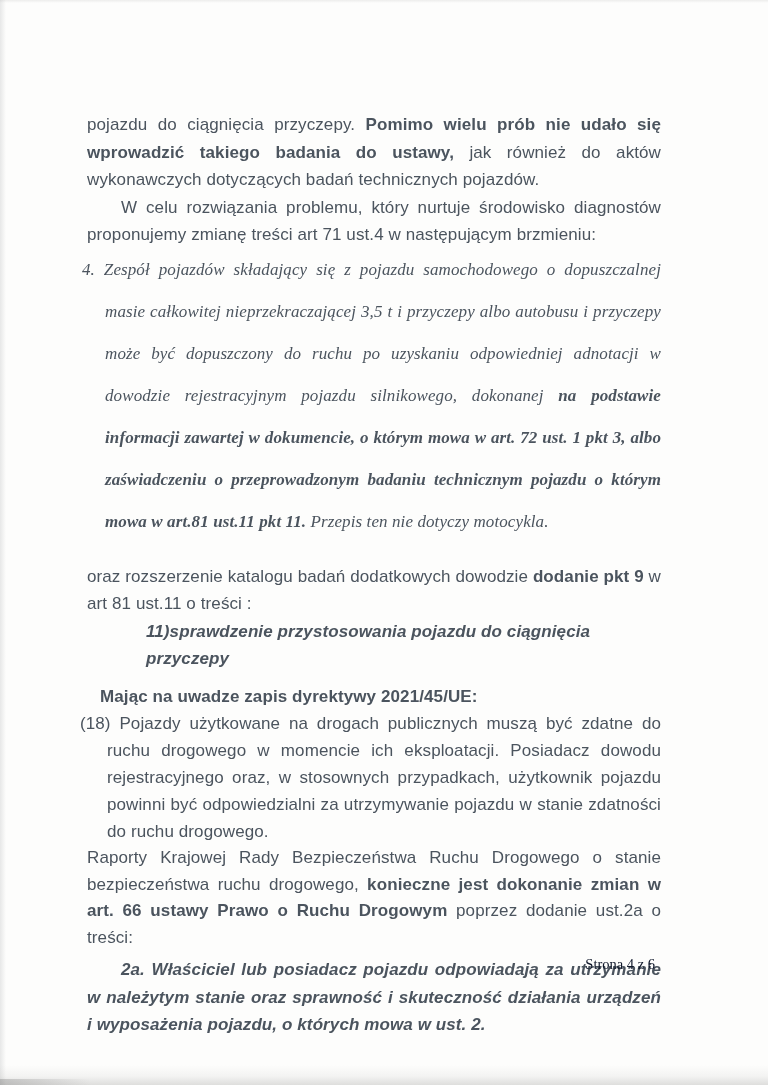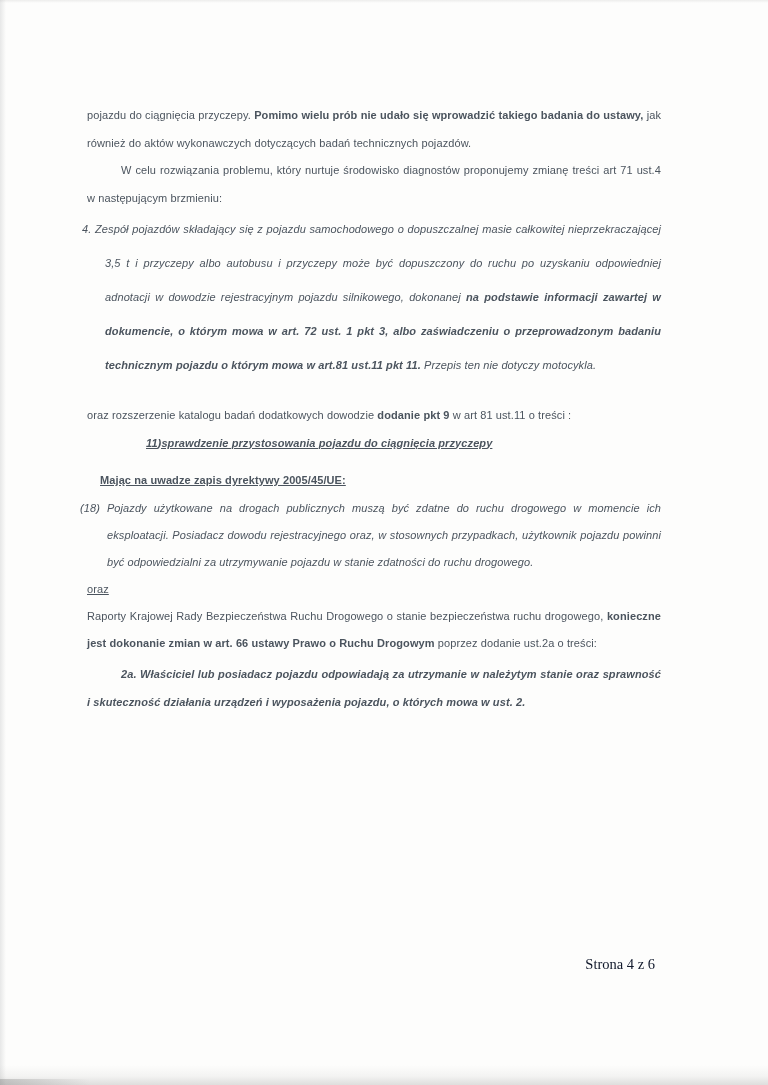--- a/index.html
+++ b/index.html
@@ -28,50 +28,50 @@
     position: absolute; left: 0; right: 0; bottom: 0; height: 20px;
     background: linear-gradient(to bottom, rgba(175,175,173,0) 0%, rgba(175,175,173,0.12) 55%, rgba(150,150,148,0.30) 100%);
   }
   .edge-corner {
     position: absolute; left: 0; bottom: 0; width: 90px; height: 6px;
     background: linear-gradient(to right, rgba(120,120,120,0.35), rgba(120,120,120,0));
   }
 
   .content {
     position: absolute;
-    left: 87px; top: 102px; width: 574px;
-    font-size: 11px;
+    left: 87px; top: 111px; width: 574px;
+    font-size: 17px;
     line-height: 27.5px;
     letter-spacing: 0.1px;
   }
   .para { margin: 0; }
   .just { text-align: justify; }
-  .left { text-align: left; text-decoration: underline; }
+  .left { text-align: left; }
   .b { font-weight: bold; }
   .i { font-style: italic; }
 
   .ind-first { text-indent: 34px; }
   .ind12 { text-indent: 13px; }
   .pad58 { padding-left: 59px; }
   .mt8  { margin-top: 5px; }
   .mt10 { margin-top: 10px; }
   .mt16 { margin-top: 0; }
   .mt20 { margin-top: 20px; }
 
   
   .item4 {
     font-style: italic;
-    line-height: 34px;
+    line-height: 42px;
     margin-left: -5px;
     padding-left: 23px;
     text-indent: -23px;
+    font-family: Liberation Serif, serif;
   }
   
   .hang18 {
-    font-style: italic;
     line-height: 27px;
     margin-left: -7px;
     padding-left: 27px;
     text-indent: -27px;
   }
   .lh-tight { line-height: 26.5px; }
 
   .footer {
     position: absolute;
     top: 956px; right: 113px;
@@ -86,23 +86,22 @@
 <div class="page">
   <div class="edge-top"></div>
   <div class="edge-left"></div>
 
   <div class="content" id="doc-body">
       <p class="para just"><span class="">pojazdu do ciągnięcia przyczepy. </span><span class="b ">Pomimo wielu prób nie udało się wprowadzić takiego badania do ustawy,</span><span class=""> jak również do aktów wykonawczych dotyczących badań technicznych pojazdów.</span></p>
       <p class="para just ind-first mt16"><span class="">W celu rozwiązania problemu, który nurtuje środowisko diagnostów proponujemy zmianę treści art 71 ust.4 w następującym brzmieniu:</span></p>
       <p class="para just item4"><span class="">4. Zespół pojazdów składający się z pojazdu samochodowego o dopuszczalnej masie całkowitej nieprzekraczającej 3,5 t i przyczepy albo autobusu i przyczepy może być dopuszczony do ruchu po uzyskaniu odpowiedniej adnotacji w dowodzie rejestracyjnym pojazdu silnikowego, dokonanej </span><span class="b ">na podstawie informacji zawartej w dokumencie, o którym mowa w art. 72 ust. 1 pkt 3, albo zaświadczeniu o przeprowadzonym badaniu technicznym pojazdu o którym mowa w art.81 ust.11 pkt 11.</span><span class=""> Przepis ten nie dotyczy motocykla.</span></p>
       <p class="para just mt20"><span class="">oraz rozszerzenie katalogu badań dodatkowych dowodzie </span><span class="b ">dodanie pkt 9</span><span class=""> w art 81 ust.11 o treści :</span></p>
       <p class="para left pad58"><span class="b i">11)sprawdzenie przystosowania pojazdu do ciągnięcia przyczepy</span></p>
-      <p class="para left ind12 mt10"><span class="b ">Mając na uwadze zapis dyrektywy 2005/45/UE:</span></p>
+      <p class="para left ind12 mt10"><span class="b ">Mając na uwadze zapis dyrektywy 2021/45/UE:</span></p>
       <p class="para just hang18"><span class="">(18) Pojazdy użytkowane na drogach publicznych muszą być zdatne do ruchu drogowego w momencie ich eksploatacji. Posiadacz dowodu rejestracyjnego oraz, w stosownych przypadkach, użytkownik pojazdu powinni być odpowiedzialni za utrzymywanie pojazdu w stanie zdatności do ruchu drogowego.</span></p>
-      <p class="para left"><span class="">oraz</span></p>
       <p class="para just lh-tight"><span class="">Raporty Krajowej Rady Bezpieczeństwa Ruchu Drogowego o stanie bezpieczeństwa ruchu drogowego, </span><span class="b ">konieczne jest dokonanie zmian w art. 66 ustawy Prawo o&nbsp;Ruchu Drogowym</span><span class=""> poprzez dodanie ust.2a o treści:</span></p>
       <p class="para just ind-first mt8"><span class="b i">2a. Właściciel lub posiadacz pojazdu odpowiadają za utrzymanie w należytym stanie oraz sprawność i skuteczność działania urządzeń i wyposażenia pojazdu, o których mowa w ust. 2.</span></p>
     </div>
 
   <div class="footer">Strona 4 z 6</div>
 
   <div class="edge-bottom"></div>
   <div class="edge-corner"></div>
 </div>
 

